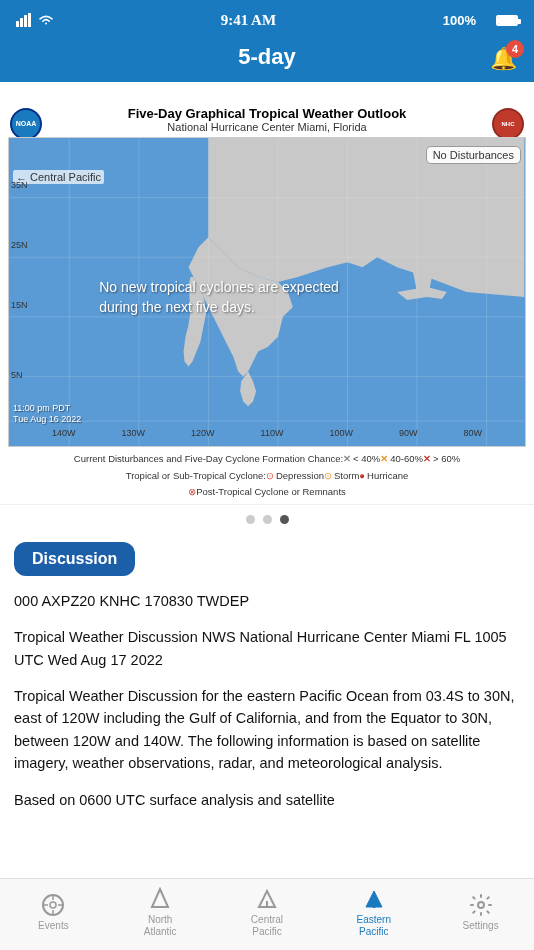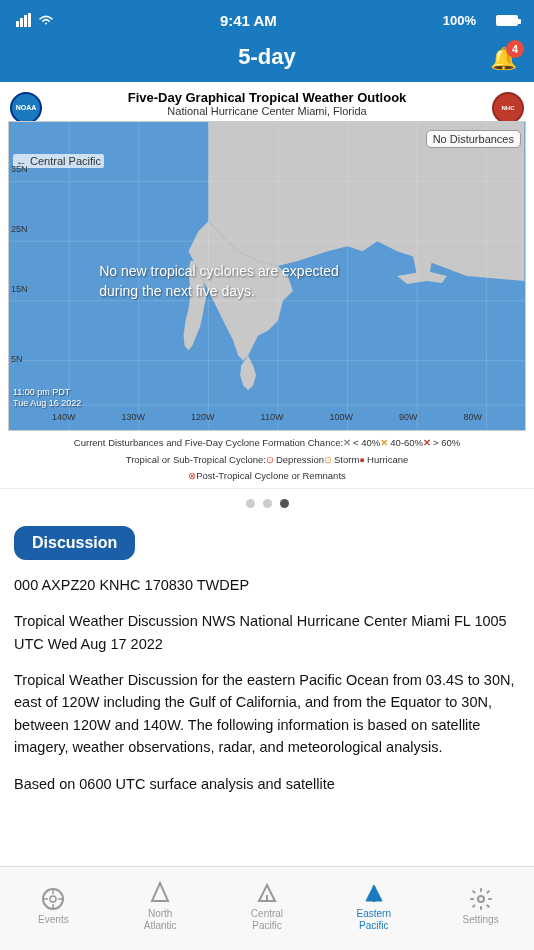--- a/index.html
+++ b/index.html
@@ -25,20 +25,21 @@
     .status-left {
       display: flex;
       align-items: center;
       gap: 4px;
       font-size: 13px;
       font-weight: 600;
     }
     .status-center {
       font-size: 15px;
       font-weight: 600;
+      font-family: Liberation Serif, serif;
     }
     .status-right {
       display: flex;
       align-items: center;
       gap: 20px;
       font-size: 13px;
       font-weight: 600;
     }
     .battery-icon {
       width: 22px;
@@ -102,21 +103,21 @@
       height: 18px;
       border-radius: 50%;
       display: flex;
       align-items: center;
       justify-content: center;
     }
 
     
     .map-container {
       background: #fff;
-      padding: 8px 8px 4px;
+      padding: 24px 8px 4px;
       border-bottom: 1px solid #eee;
     }
     .map-header-title {
       font-size: 13px;
       font-weight: 700;
       color: #000;
     }
     .map-header-subtitle {
       font-size: 11px;
       color: #333;
@@ -271,21 +272,21 @@
       position: fixed;
       bottom: 0;
       left: 0;
       width: 534px;
       background: #f8f8f8;
       border-top: 1px solid #ddd;
       display: flex;
       justify-content: space-around;
       align-items: center;
       padding: 6px 0 10px;
-      height: 84px;
+      height: 72px;
     }
     .nav-item {
       display: flex;
       flex-direction: column;
       align-items: center;
       gap: 3px;
       cursor: pointer;
       flex: 1;
     }
     .nav-item-label {

